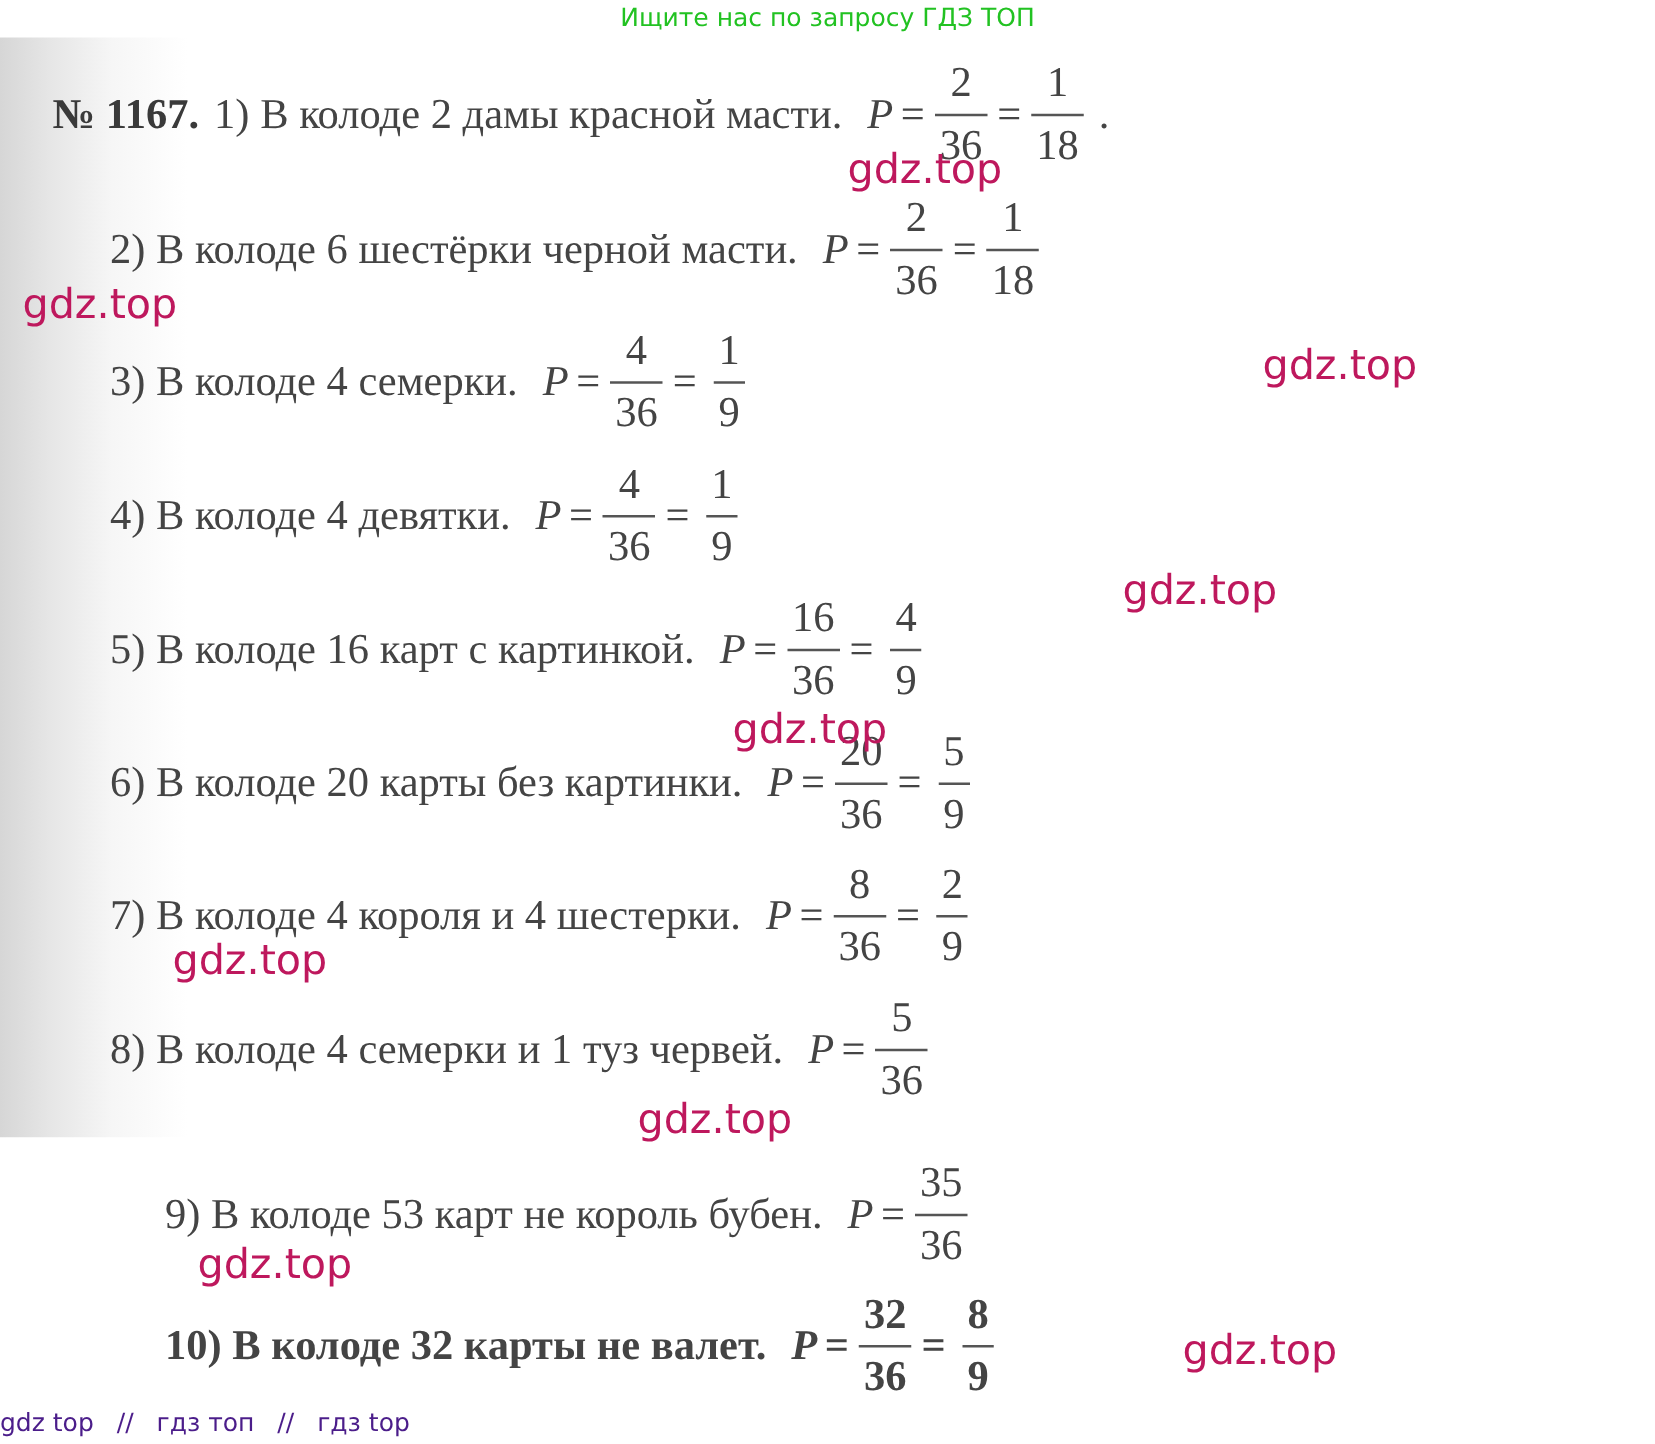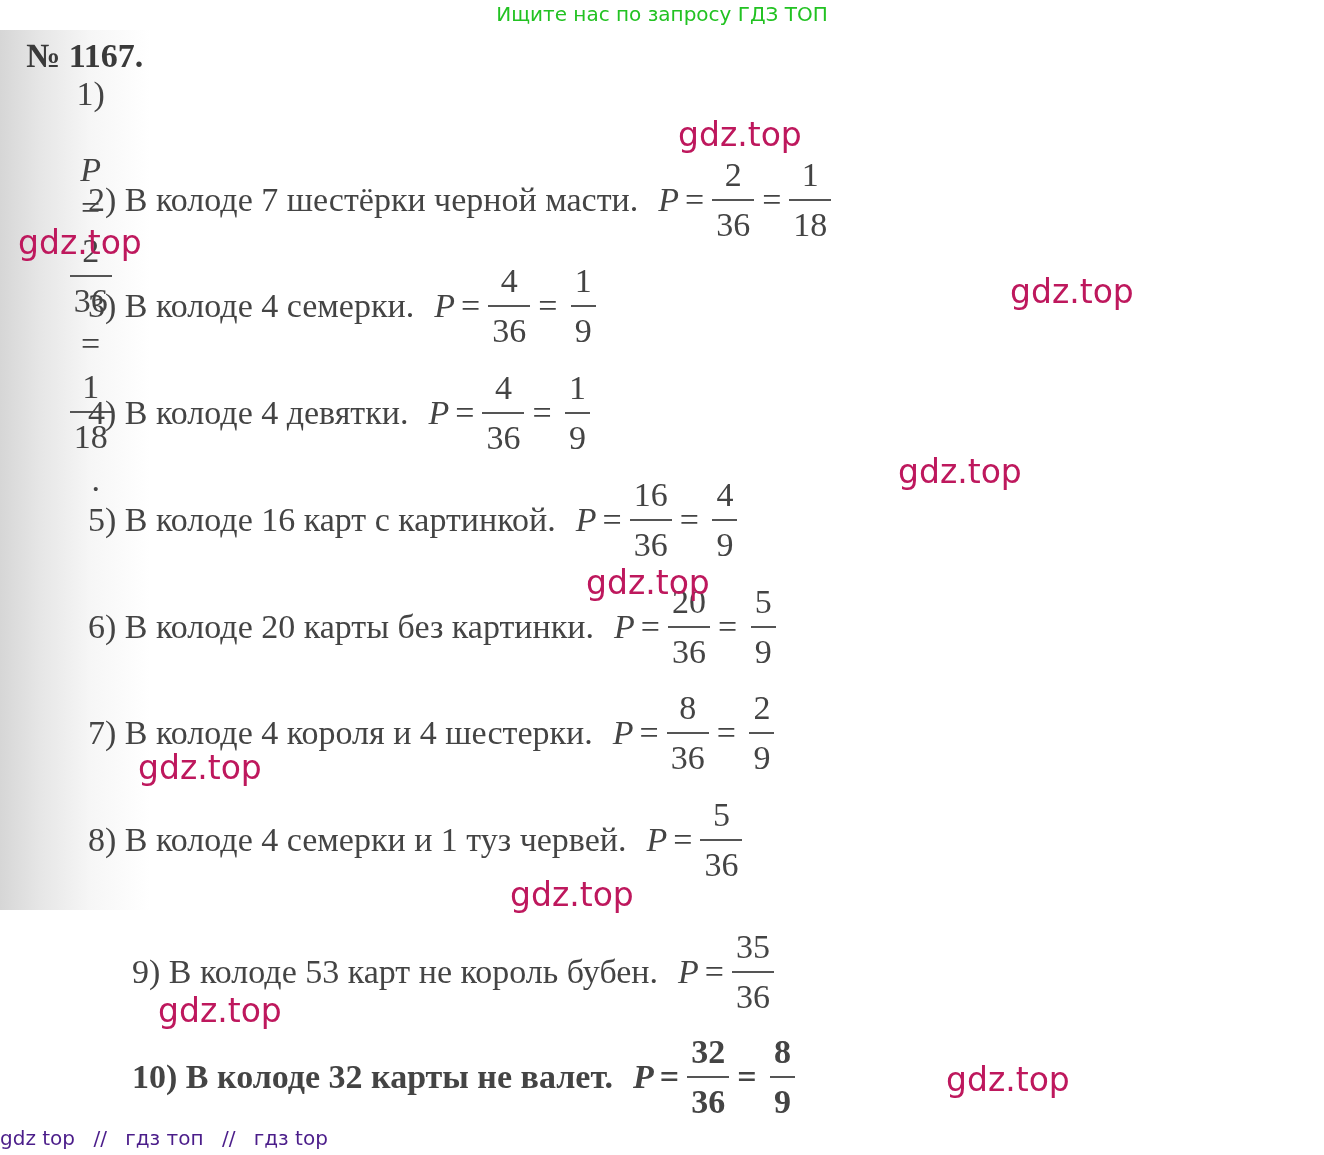--- a/index.html
+++ b/index.html
@@ -46,40 +46,41 @@
   }
   .footer .sep { margin: 0 12px; }
 </style>
 </head>
 <body>
 
 <div class="banner">Ищите нас по запросу ГДЗ ТОП</div>
 <div class="scan"></div>
 <div class="scan2"></div>
 
-<div class="line" style="left:26px; top:37px;flex-direction:column;">
+<div class="line" style="left:42px; top:37px;">
   <span class="num-title">№ 1167.</span>
   <span>1)</span>&nbsp;
+  <span class="txt">В колоде 2 дамы красной масти.</span>
   <span class="P">P</span>
   <span class="eq">=</span>
   <span class="frac">
       <span class="n">2</span>
       <span class="d">36</span>
     </span>
   <span class="eq">=</span>
   <span class="frac">
       <span class="n">1</span>
       <span class="d">18</span>
     </span>
   <span class="dot">.</span>
 </div>
 
 <div class="line" style="left:88px; top:145px;">
   <span>2)</span>&nbsp;
-  <span class="txt">В колоде 7 шестёрки черной масти.</span>
+  <span class="txt">В колоде 6 шестёрки черной масти.</span>
   <span class="P">P</span><span class="eq">=</span>
   <span class="frac">
       <span class="n">2</span>
       <span class="d">36</span>
     </span>
   <span class="eq">=</span>
   <span class="frac">
       <span class="n">1</span>
       <span class="d">18</span>
     </span>

